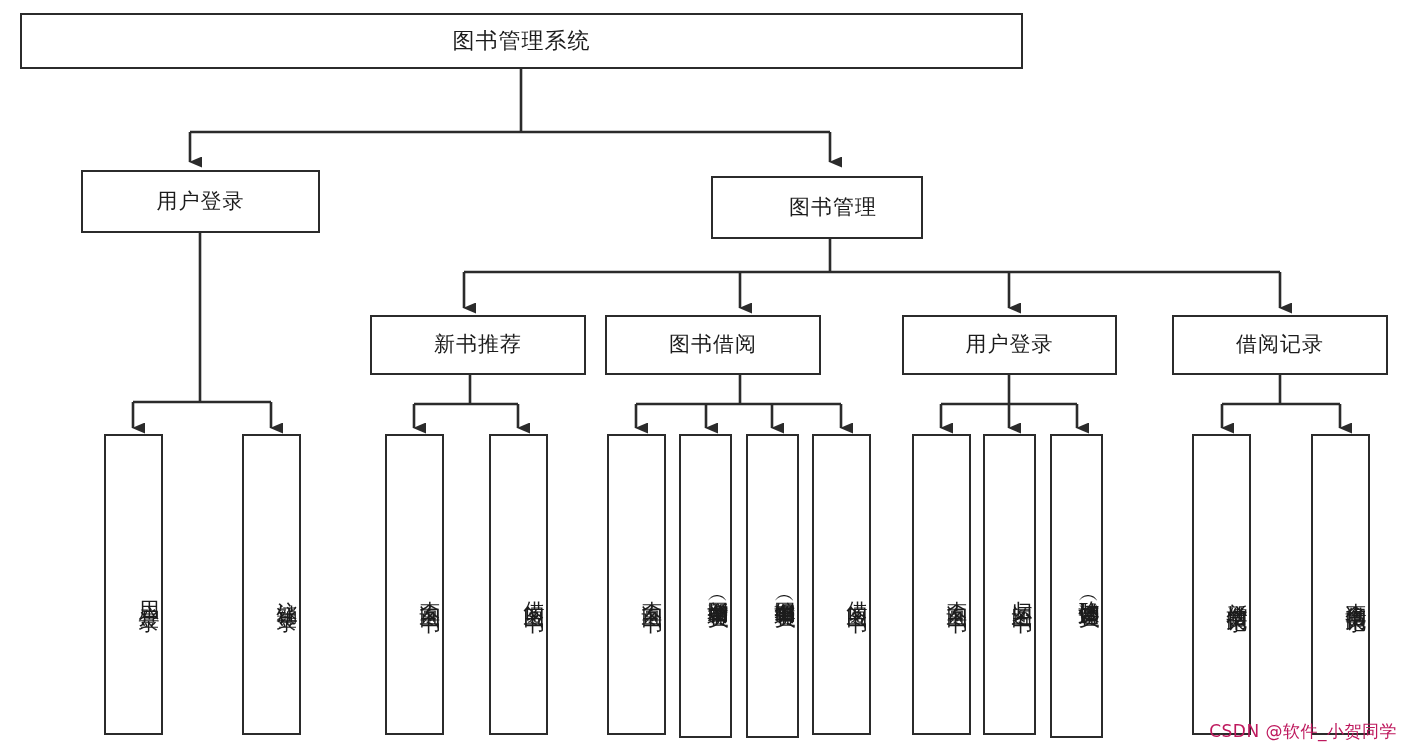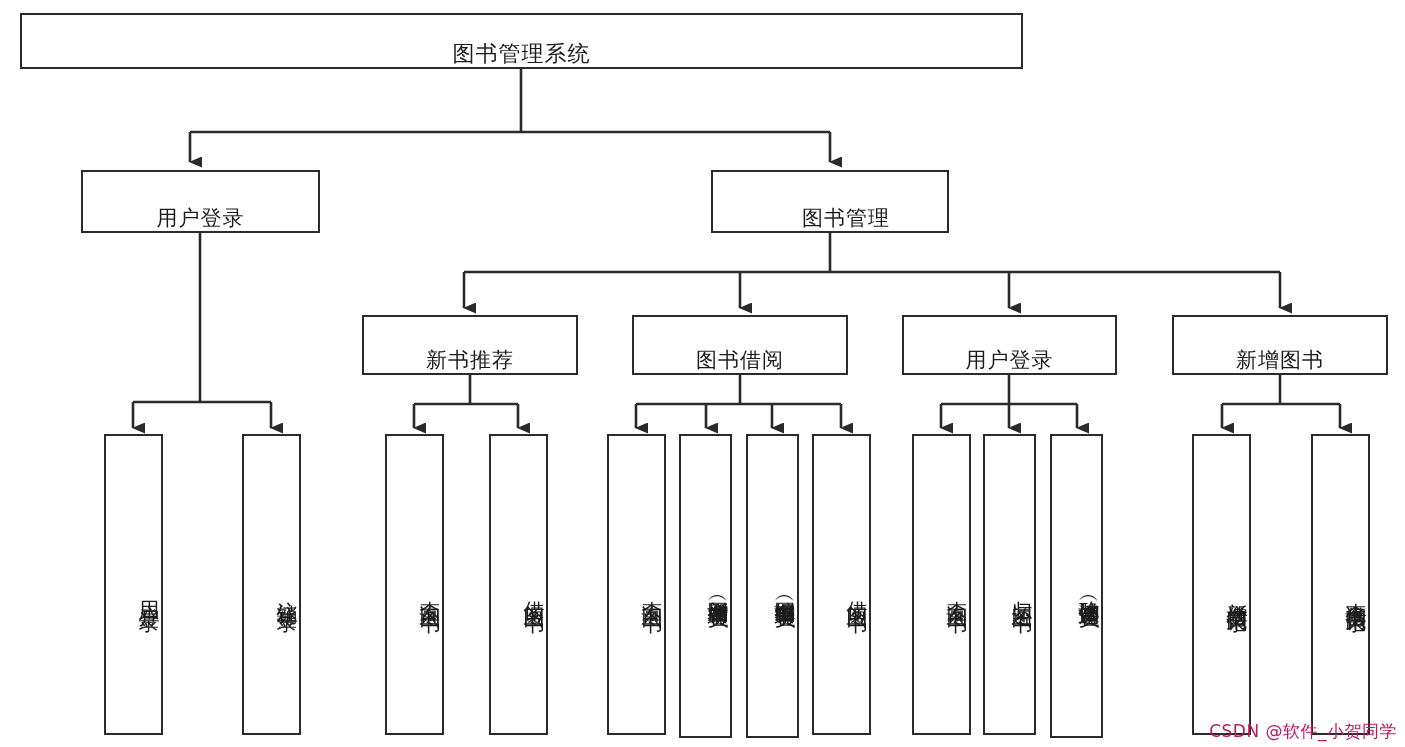--- a/index.html
+++ b/index.html
@@ -29,21 +29,20 @@
     display:flex;
     align-items:center;
     justify-content:center;
     color:#1c1c1c;
     z-index:2;
   }
   .node.h{
     font-size:21px;
     letter-spacing:1px;
     line-height:1.2;
-    align-items:flex-end;
   }
   .node.root{ font-size:22px; }
   .node.leaf{
     writing-mode:vertical-rl;
     text-orientation:upright;
     align-items:flex-start;
     justify-content:center;
     padding-top:14px;
     font-size:21px;
     letter-spacing:4px;
@@ -125,38 +124,38 @@
   </svg>
 
   <div class="node h root" style="left:20px; top:13px; width:1003px; height:56px;">
     <span class="lbl">图书管理系统</span>
   </div>
 
   <div class="node h" style="left:81px; top:170px; width:239px; height:63px;">
     <span class="lbl">用户登录</span>
   </div>
 
-  <div class="node h" style="left:711px; top:170px; width:238px; height:63px;padding-left:32px;">
+  <div class="node h" style="left:711px; top:176px; width:212px; height:63px;padding-left:32px;">
     <span class="lbl">图书管理</span>
   </div>
 
-  <div class="node h" style="left:362px; top:315px; width:216px; height:60px;">
+  <div class="node h" style="left:370px; top:315px; width:216px; height:60px;">
     <span class="lbl">新书推荐</span>
   </div>
 
-  <div class="node h" style="left:632px; top:315px; width:216px; height:60px;">
+  <div class="node h" style="left:605px; top:315px; width:216px; height:60px;">
     <span class="lbl">图书借阅</span>
   </div>
 
   <div class="node h" style="left:902px; top:315px; width:215px; height:60px;">
     <span class="lbl">用户登录</span>
   </div>
 
   <div class="node h" style="left:1172px; top:315px; width:216px; height:60px;">
-    <span class="lbl">新增图书</span>
+    <span class="lbl">借阅记录</span>
   </div>
 
   <div class="node leaf" style="left:104px; top:434px; width:59px; height:301px;">
     <span class="lbl">用户登录</span>
   </div>
 
   <div class="node leaf" style="left:242px; top:434px; width:59px; height:301px;">
     <span class="lbl">注销登录</span>
   </div>
 

